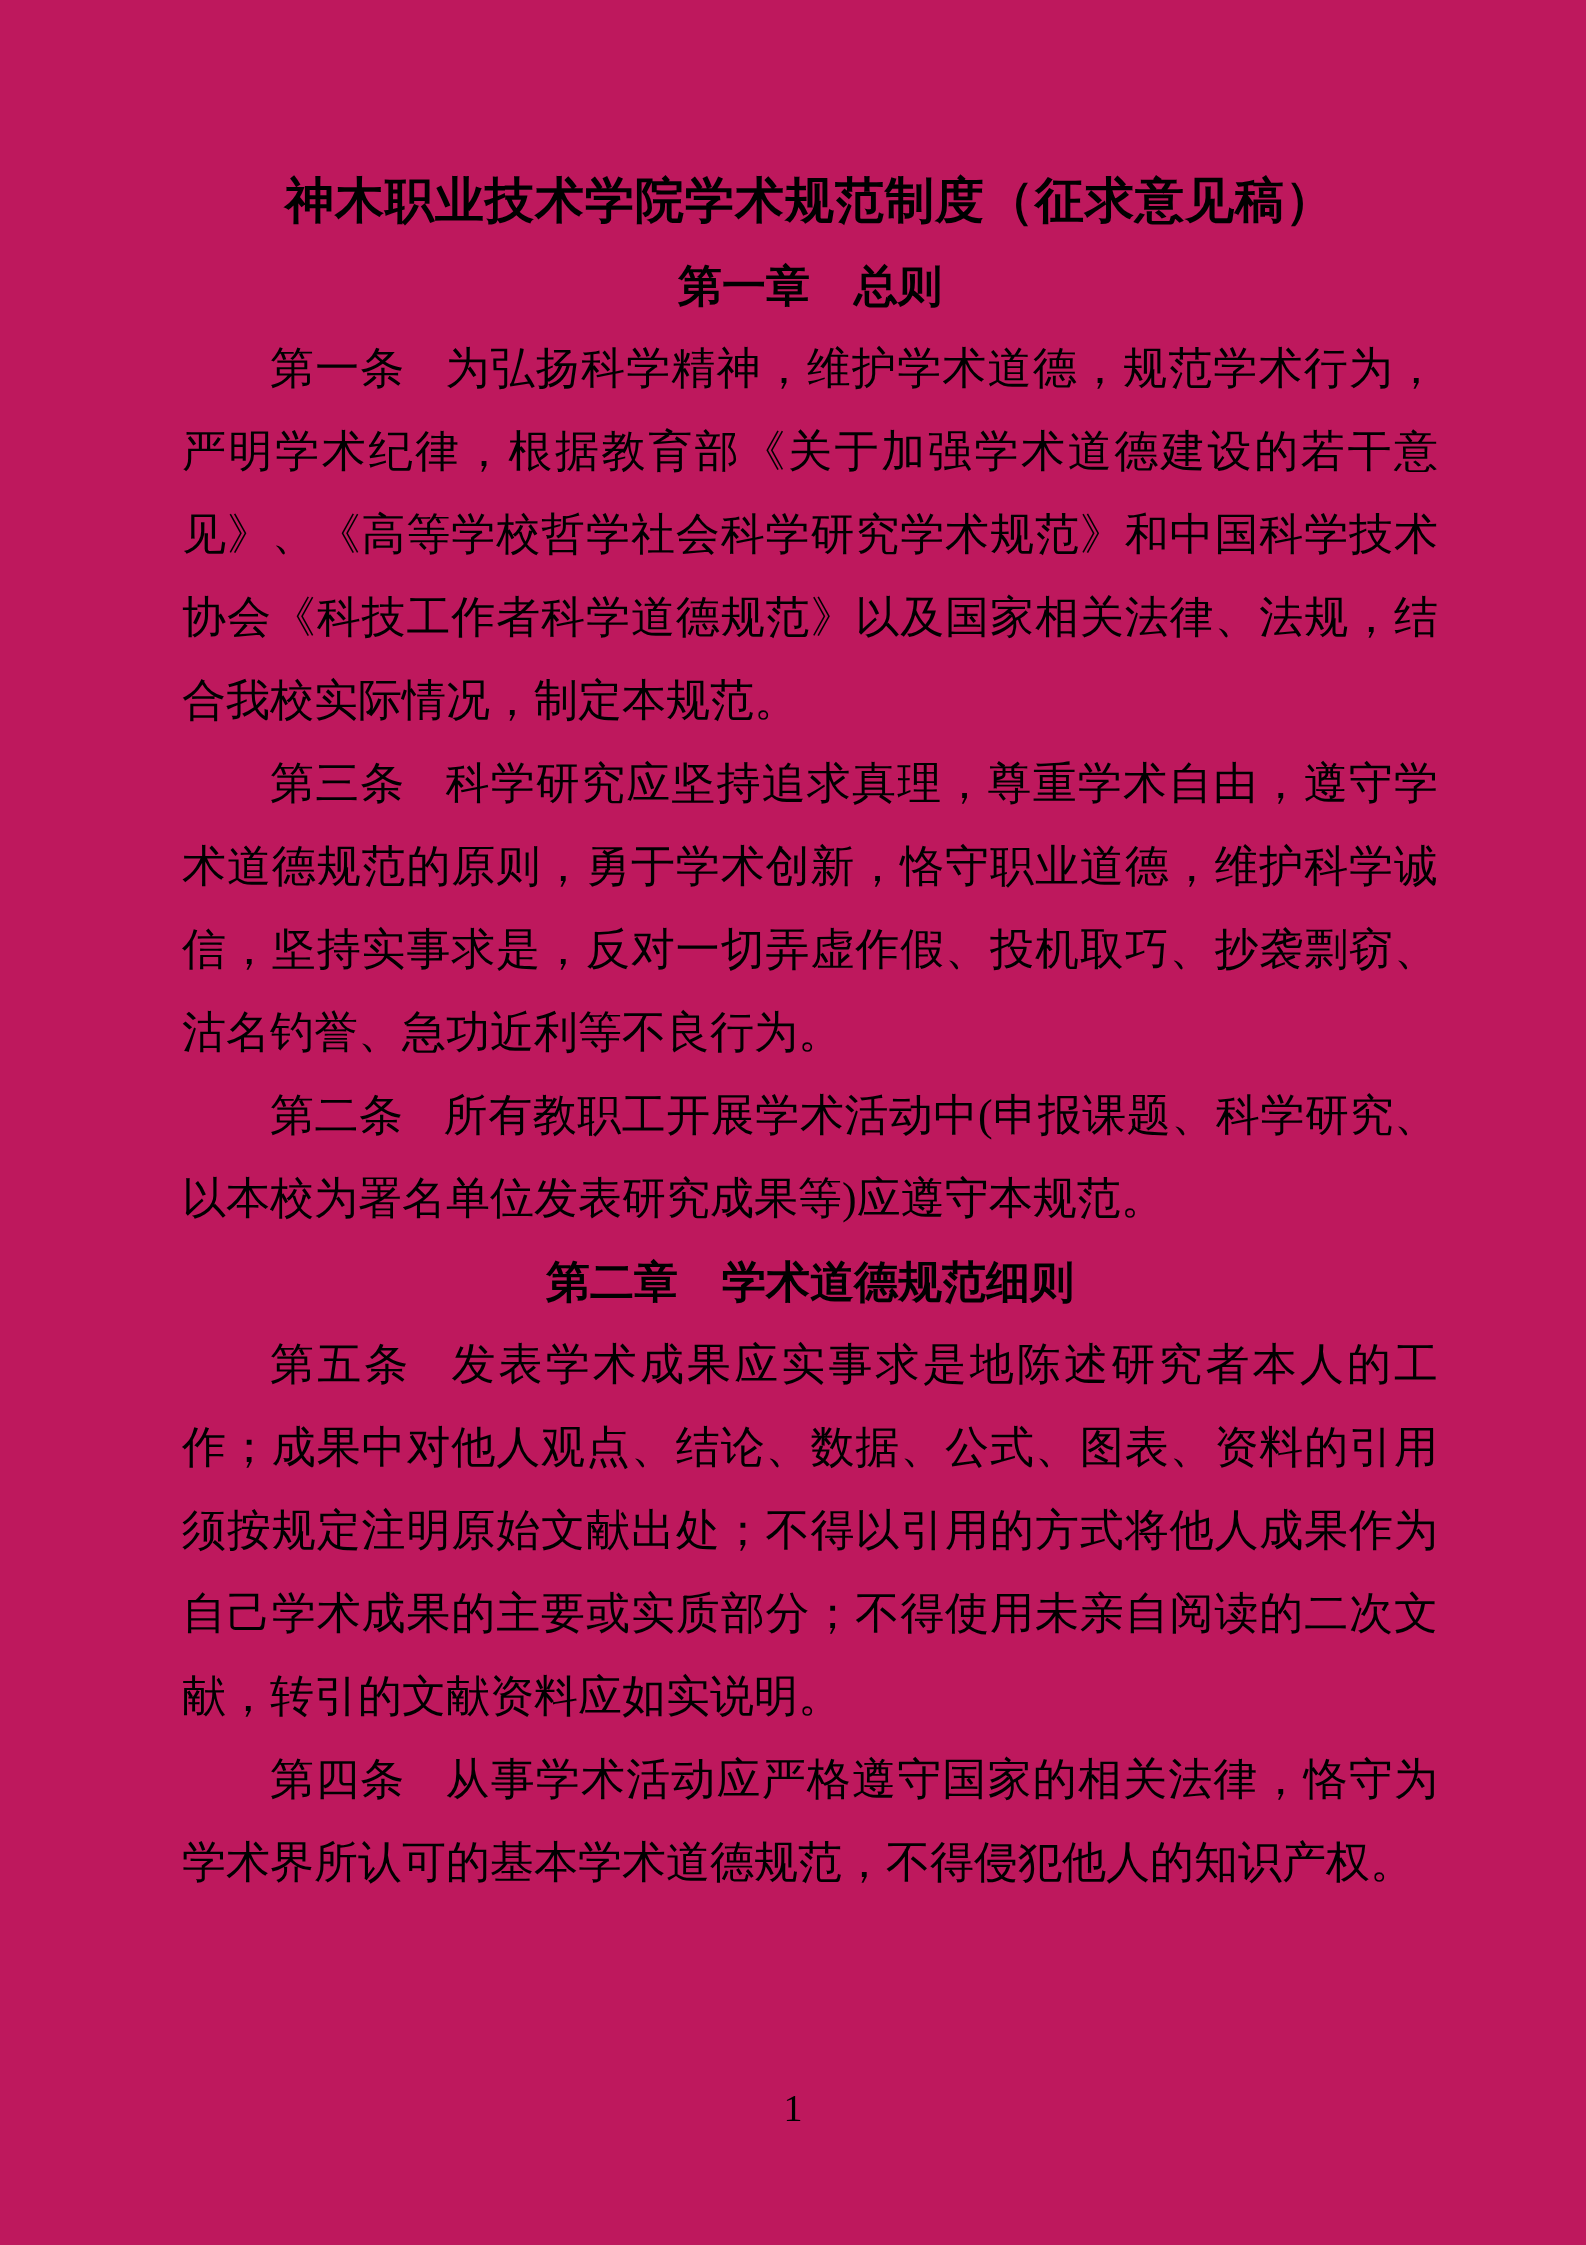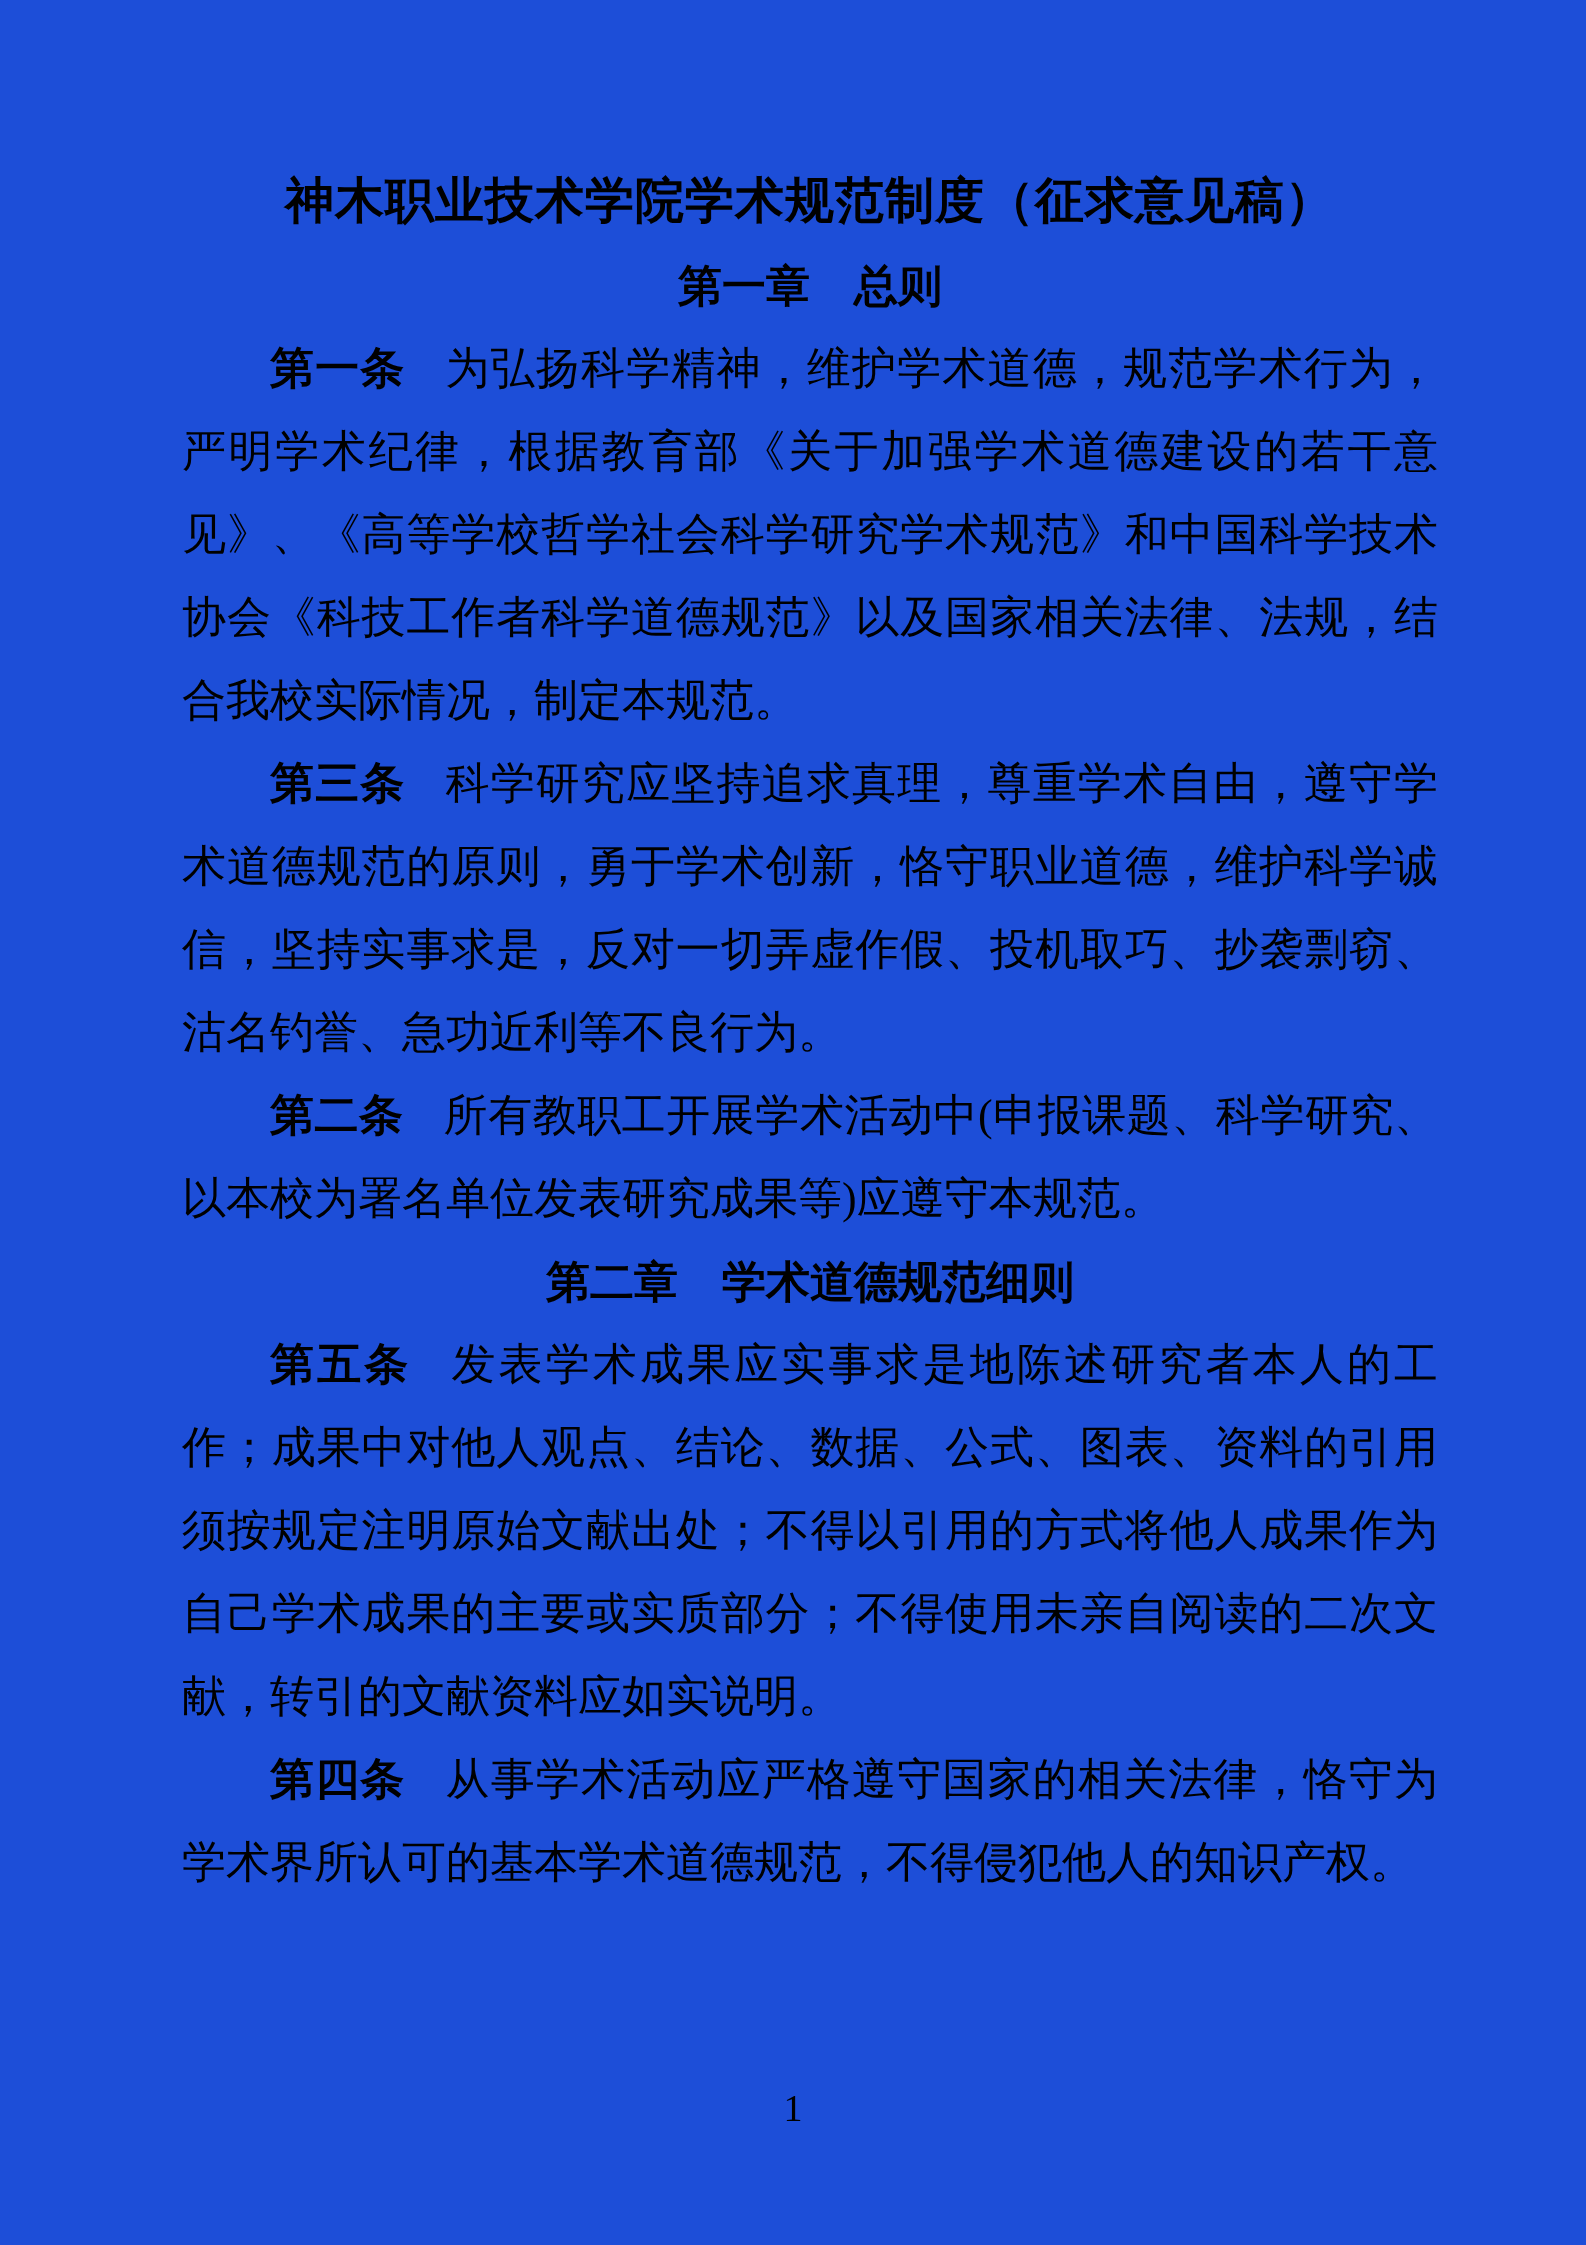--- a/index.html
+++ b/index.html
@@ -5,21 +5,21 @@
   html, body {
     margin: 0;
     padding: 0;
     background: #ffffff;
   }
   .page {
     position: relative;
     width: 1586px;
     height: 2245px;
     margin: 0 auto;
-    background: #1d4ed8;
+    background: #be185d;
     color: #000000;
     box-sizing: border-box;
     padding: 158px 148px 0 182px;
     font-family: "Liberation Serif", "DejaVu Serif", serif;
     overflow: hidden;
   }
   .doc-title {
     margin: 0;
     font-size: 49px;
     line-height: 86px;
@@ -37,21 +37,21 @@
     font-family: Liberation Sans, sans-serif;
   }
   .article {
     margin: 0;
     font-size: 44px;
     line-height: 83px;
     text-align: justify;
     text-indent: 88px;
   }
   .article-label {
-    font-weight: bold;
+    font-weight: normal;
     margin-right: 40px;
   }
   .page-number {
     position: absolute;
     left: 0;
     right: 0;
     bottom: 118px;
     text-align: center;
     font-size: 38px;
     line-height: 38px;

